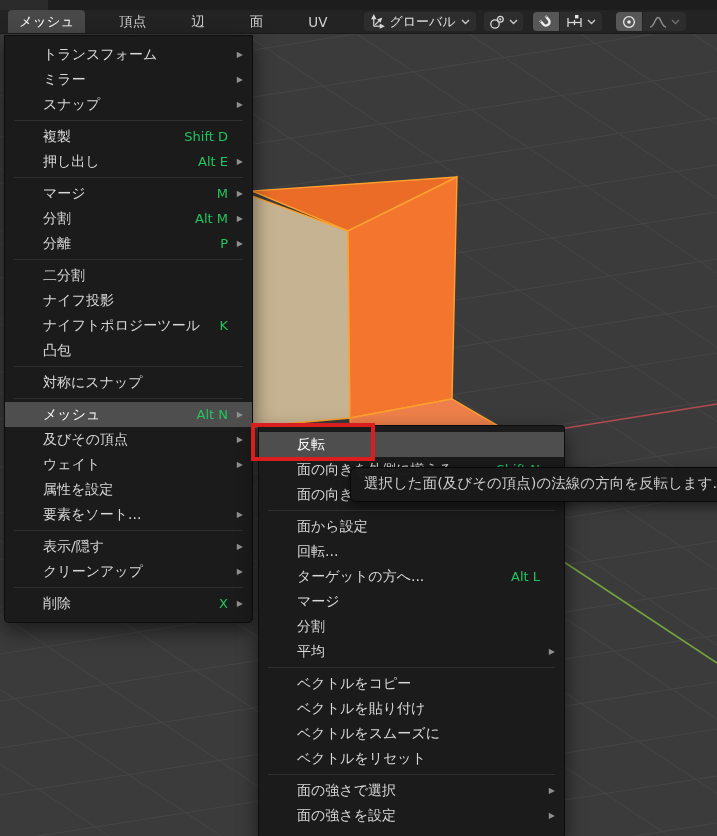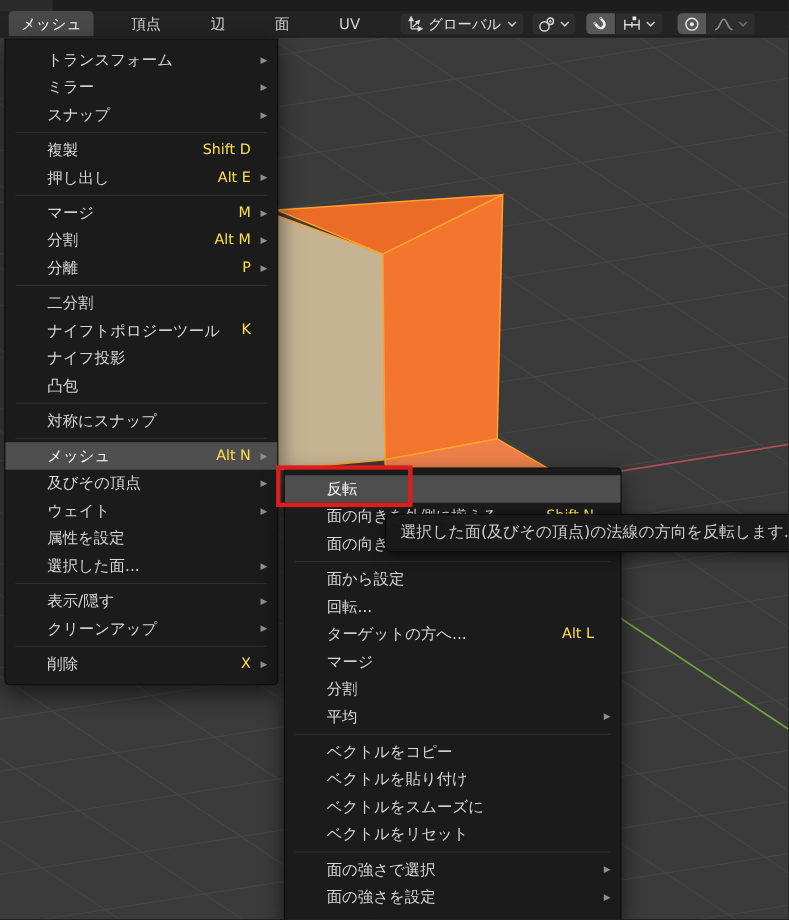--- a/index.html
+++ b/index.html
@@ -35,21 +35,21 @@
   
   .panel{position:absolute;background:#1b1b1b;border:1px solid #0d0d0d;box-sizing:border-box;
          padding:6px 0;box-shadow:0 8px 20px rgba(0,0,0,.55);}
   .main-menu{left:4px;top:35px;width:249px;z-index:20;border-radius:0 0 5px 5px;}
   .submenu{left:258px;top:425px;width:307px;height:414px;z-index:30;border-radius:4px;}
   .mi{height:25px;display:flex;align-items:center;padding:0 9px 0 38px;font-size:14px;
       color:#d8d8d8;cursor:default;white-space:nowrap;box-sizing:border-box;}
   .mi.hl{background:#4e4e4e;color:#ffffff;}
   .mi .lab{flex:0 0 auto;}
   .mi .sp{flex:1 1 auto;}
-  .mi .short{color:#fde047;font-size:13px;flex:0 0 auto;}
+  .mi .short{color:#22c55e;font-size:13px;flex:0 0 auto;}
   .mi .arr{color:#8f8f8f;font-size:8px;width:9px;margin-left:6px;text-align:right;flex:0 0 auto;}
   .msep{border-top:1px solid #2f2f2f;margin:3px 9px;}
 
   
   .tooltip{position:absolute;left:350px;top:467px;z-index:40;background:rgba(25,25,25,.98);
            border:1px solid #080808;border-radius:6px;padding:6px 13px 8px;font-size:14.5px;
            color:#cdcdcd;white-space:nowrap;box-shadow:0 4px 12px rgba(0,0,0,.5);}
 
   
   .redbox{position:absolute;left:251px;top:423px;width:124px;height:38px;z-index:50;
@@ -246,29 +246,29 @@
         <span class="lab">分離</span>
         <span class="sp"></span>
         <span class="short">P</span>
         <span class="arr">▶</span>
       </div>
     <div class="msep"></div>
     <div class="mi">
         <span class="lab">二分割</span>
       </div>
     <div class="mi">
+        <span class="lab">ナイフ投影</span>
+      </div>
+    <div class="mi">
         <span class="lab">ナイフトポロジーツール</span>
         <span class="sp"></span>
         <span class="short">K</span>
         <span class="arr"></span>
       </div>
     <div class="mi">
-        <span class="lab">ナイフ投影</span>
-      </div>
-    <div class="mi">
         <span class="lab">凸包</span>
       </div>
     <div class="msep"></div>
     <div class="mi">
         <span class="lab">対称にスナップ</span>
       </div>
     <div class="msep"></div>
     <div class="mi hl">
         <span class="lab">メッシュ</span>
         <span class="sp"></span>
@@ -282,21 +282,21 @@
       </div>
     <div class="mi">
         <span class="lab">ウェイト</span>
         <span class="sp"></span>
         <span class="arr">▶</span>
       </div>
     <div class="mi">
         <span class="lab">属性を設定</span>
       </div>
     <div class="mi">
-        <span class="lab">選択した面...</span>
+        <span class="lab">要素をソート...</span>
         <span class="sp"></span>
         <span class="arr">▶</span>
       </div>
     <div class="msep"></div>
     <div class="mi">
         <span class="lab">表示/隠す</span>
         <span class="sp"></span>
         <span class="arr">▶</span>
       </div>
     <div class="mi">

